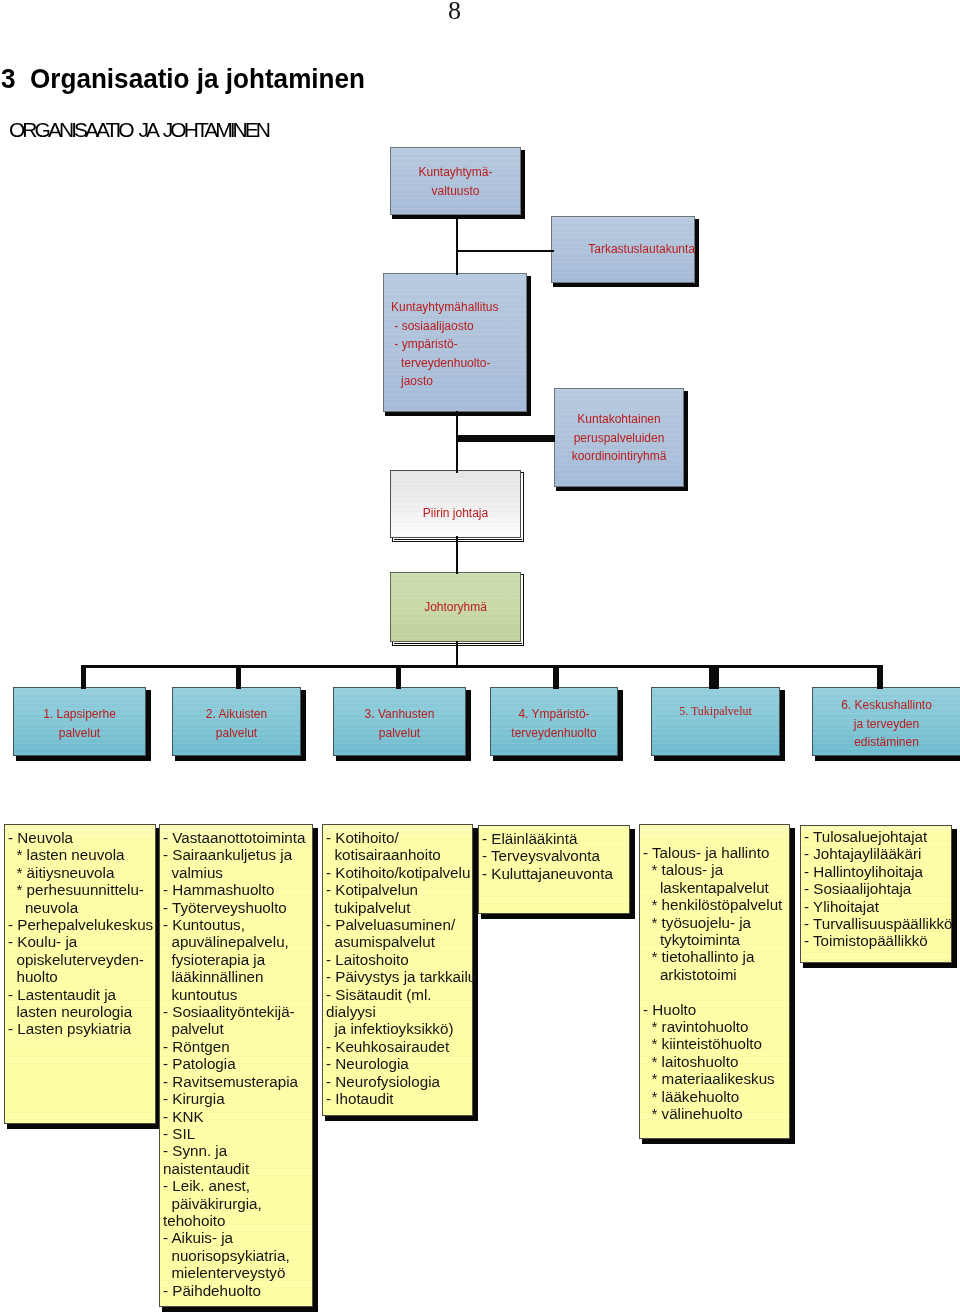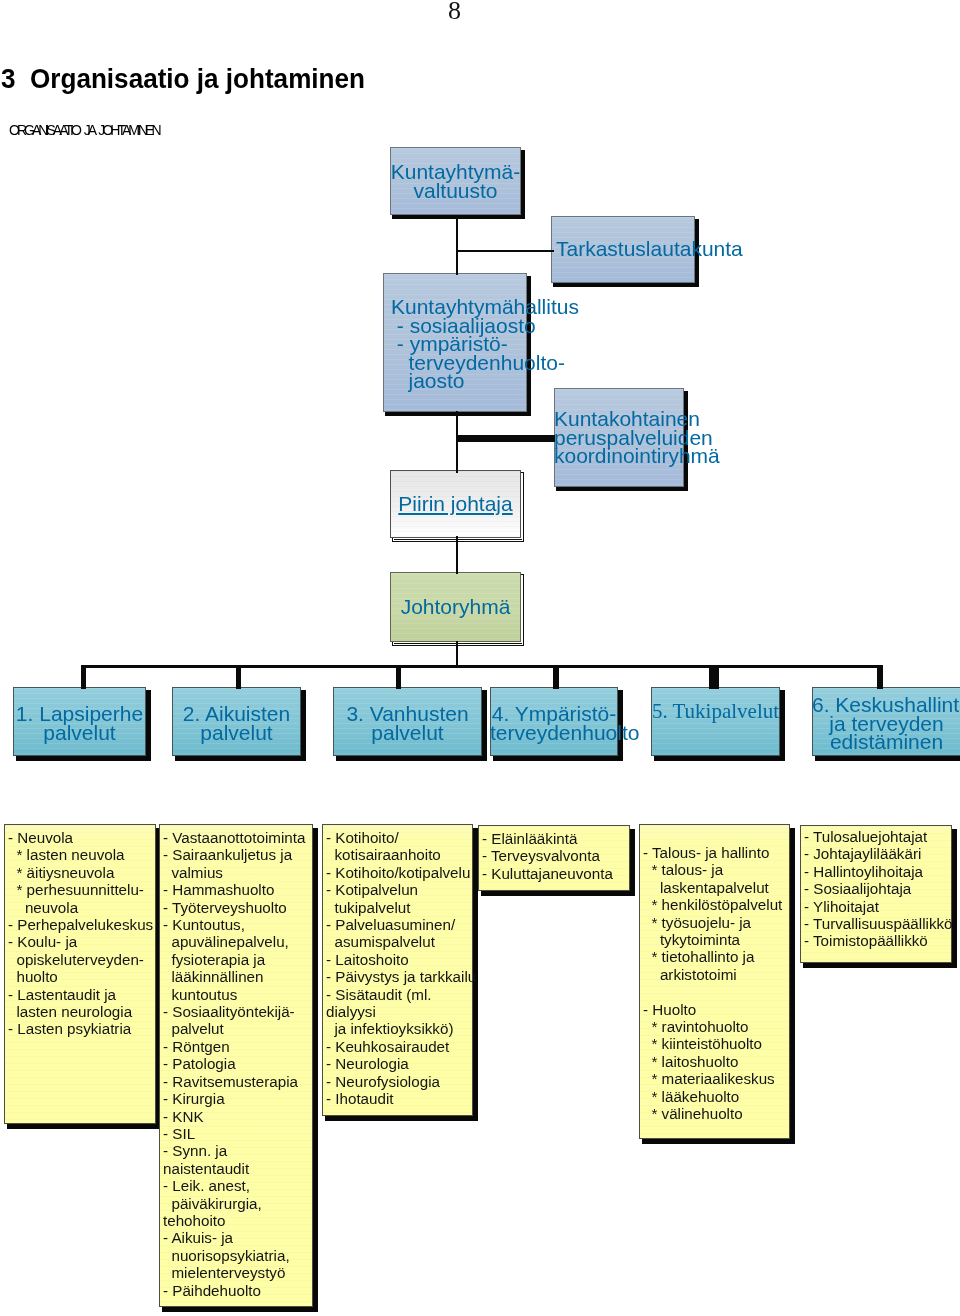--- a/index.html
+++ b/index.html
@@ -5,31 +5,31 @@
   html,body{margin:0;padding:0;background:#ffffff;}
   body{width:960px;height:1316px;position:relative;overflow:hidden;
        font-family:"Liberation Sans",sans-serif;color:#000;
        -webkit-font-smoothing:antialiased;}
   .page{position:absolute;left:0;top:0;width:960px;height:1316px;}
 
   #pageno{position:absolute;left:448px;top:-1px;font-family:"Liberation Serif",serif;
           font-size:26px;line-height:24px;color:#141414;}
   #heading{position:absolute;left:1px;top:63px;font-size:28px;font-weight:bold;
            line-height:32px;white-space:pre;transform:scaleX(0.932);transform-origin:left top;}
-  #subheading{position:absolute;left:9px;top:119px;font-size:14px;line-height:22px;
+  #subheading{position:absolute;left:9px;top:119px;font-size:21px;line-height:22px;
               letter-spacing:-2.97px;word-spacing:4px;white-space:pre;}
 
   
   .shape{position:absolute;box-sizing:border-box;}
   .shape::before{content:"";position:absolute;left:2px;top:3px;right:-4px;bottom:-4px;
                  background:#080808;z-index:0;}
   .shape>*{position:relative;z-index:2;}
   .shape .body{position:absolute;left:0;top:0;right:0;bottom:0;box-sizing:border-box;z-index:1;}
-  .shape .sh-txt{position:absolute;left:0;right:0;text-align:center;font-size:21px;
-                 line-height:18.6px;color:#0369a1;white-space:pre;}
+  .shape .sh-txt{position:absolute;left:0;right:0;text-align:center;font-size:12px;
+                 line-height:18.6px;color:#b91c1c;white-space:pre;}
   .blue .body{background:
       repeating-linear-gradient(180deg,rgba(255,255,255,.10) 0px,rgba(255,255,255,.10) 1px,rgba(0,0,0,0) 1px,rgba(0,0,0,0) 5px),
       linear-gradient(180deg,#b9cbe0 0%,#b4c7dd 10%,#aec2da 55%,#a4bad9 100%);
       border:1px solid #6e747c;}
   .teal .body{background:
       repeating-linear-gradient(180deg,rgba(255,255,255,.10) 0px,rgba(255,255,255,.10) 1px,rgba(0,0,0,0) 1px,rgba(0,0,0,0) 5px),
       linear-gradient(180deg,#96cfde 0%,#90ccdb 10%,#82c5d5 55%,#6cbacd 100%);
       border:1px solid #45555c;}
   .green .body{background:
       repeating-linear-gradient(180deg,rgba(255,255,255,.10) 0px,rgba(255,255,255,.10) 1px,rgba(0,0,0,0) 1px,rgba(0,0,0,0) 5px),
@@ -85,41 +85,41 @@
     <div class="sh-txt" style="top:25px;text-align:left;left:8px;">Kuntayhtymähallitus<br> - sosiaalijaosto<br> - ympäristö-<br>   terveydenhuolto-<br>   jaosto</div>
   </div>
 
   <div class="shape blue" style="left:554px;top:388px;width:130px;height:99px;">
     <div class="body"></div>
     <div class="sh-txt" style="top:22px;">Kuntakohtainen<br>peruspalveluiden<br>koordinointiryhmä</div>
   </div>
 
   <div class="shape grey" style="left:390px;top:470px;width:131px;height:68px;">
     <div class="body"></div>
-    <div class="sh-txt" style="top:25px;text-decoration:underline;">Piirin johtaja</div>
+    <div class="sh-txt" style="top:34px;">Piirin johtaja</div>
   </div>
 
   <div class="shape green" style="left:390px;top:572px;width:131px;height:70px;">
     <div class="body"></div>
     <div class="sh-txt" style="top:26px;">Johtoryhmä</div>
   </div>
 
   <div id="units">
       <div class="line" style="left: 81px; top: 665px; width: 5px; height: 24px;"></div>
       <div class="shape teal" style="left: 13px; top: 687px; width: 133px; height: 69px;">
         <div class="body"></div>
         <div class="sh-txt" style="top: 18px;">1. Lapsiperhe<br>palvelut</div>
       </div>
       <div class="line" style="left: 236px; top: 665px; width: 5px; height: 24px;"></div>
       <div class="shape teal" style="left: 172px; top: 687px; width: 129px; height: 69px;">
         <div class="body"></div>
         <div class="sh-txt" style="top: 18px;">2. Aikuisten<br>palvelut</div>
       </div>
       <div class="line" style="left: 396px; top: 665px; width: 5px; height: 24px;"></div>
-      <div class="shape teal" style="left: 333px; top: 687px; width: 149px; height: 69px;">
+      <div class="shape teal" style="left: 333px; top: 687px; width: 133px; height: 69px;">
         <div class="body"></div>
         <div class="sh-txt" style="top: 18px;">3. Vanhusten<br>palvelut</div>
       </div>
       <div class="line" style="left: 553px; top: 665px; width: 6px; height: 24px;"></div>
       <div class="shape teal" style="left: 490px; top: 687px; width: 128px; height: 69px;">
         <div class="body"></div>
         <div class="sh-txt" style="top: 18px;">4. Ympäristö-<br>terveydenhuolto</div>
       </div>
       <div class="line" style="left: 709px; top: 665px; width: 10px; height: 24px;"></div>
       <div class="shape teal" style="left: 651px; top: 687px; width: 129px; height: 69px; font-family: Liberation Serif, serif;">
@@ -138,21 +138,21 @@
         <div class="ylist" style="top: 5px;">- Neuvola<br>  * lasten neuvola<br>  * äitiysneuvola<br>  * perhesuunnittelu-<br>    neuvola<br>- Perhepalvelukeskus<br>- Koulu- ja<br>  opiskeluterveyden-<br>  huolto<br>- Lastentaudit ja<br>  lasten neurologia<br>- Lasten psykiatria</div>
       </div>
       <div class="shape yellow" style="left: 159px; top: 824px; width: 154px; height: 483px;">
         <div class="body"></div>
         <div class="ylist" style="top: 5px;">- Vastaanottotoiminta<br>- Sairaankuljetus ja<br>  valmius<br>- Hammashuolto<br>- Työterveyshuolto<br>- Kuntoutus,<br>  apuvälinepalvelu,<br>  fysioterapia ja<br>  lääkinnällinen<br>  kuntoutus<br>- Sosiaalityöntekijä-<br>  palvelut<br>- Röntgen<br>- Patologia<br>- Ravitsemusterapia<br>- Kirurgia<br>- KNK<br>- SIL<br>- Synn. ja<br>naistentaudit<br>- Leik. anest,<br>  päiväkirurgia,<br>tehohoito<br>- Aikuis- ja<br>  nuorisopsykiatria,<br>  mielenterveystyö<br>- Päihdehuolto</div>
       </div>
       <div class="shape yellow" style="left: 322px; top: 824px; width: 151px; height: 292px;">
         <div class="body"></div>
         <div class="ylist" style="top: 5px;">- Kotihoito/<br>  kotisairaanhoito<br>- Kotihoito/kotipalvelu<br>- Kotipalvelun<br>  tukipalvelut<br>- Palveluasuminen/<br>  asumispalvelut<br>- Laitoshoito<br>- Päivystys ja tarkkailu<br>- Sisätaudit (ml.<br>dialyysi<br>  ja infektioyksikkö)<br>- Keuhkosairaudet<br>- Neurologia<br>- Neurofysiologia<br>- Ihotaudit</div>
       </div>
-      <div class="shape yellow" style="left: 478px; top: 825px; width: 152px; height: 66px;">
+      <div class="shape yellow" style="left: 478px; top: 825px; width: 152px; height: 89px;">
         <div class="body"></div>
         <div class="ylist" style="top: 5px;">- Eläinlääkintä<br>- Terveysvalvonta<br>- Kuluttajaneuvonta</div>
       </div>
       <div class="shape yellow" style="left: 639px; top: 824px; width: 151px; height: 315px;">
         <div class="body"></div>
         <div class="ylist" style="top: 20px;">- Talous- ja hallinto<br>  * talous- ja<br>    laskentapalvelut<br>  * henkilöstöpalvelut<br>  * työsuojelu- ja<br>    tykytoiminta<br>  * tietohallinto ja<br>    arkistotoimi<br><br>- Huolto<br>  * ravintohuolto<br>  * kiinteistöhuolto<br>  * laitoshuolto<br>  * materiaalikeskus<br>  * lääkehuolto<br>  * välinehuolto</div>
       </div>
       <div class="shape yellow" style="left: 800px; top: 825px; width: 152px; height: 138px;">
         <div class="body"></div>
         <div class="ylist" style="top: 3px;">- Tulosaluejohtajat<br>- Johtajaylilääkäri<br>- Hallintoylihoitaja<br>- Sosiaalijohtaja<br>- Ylihoitajat<br>- Turvallisuuspäällikkö<br>- Toimistopäällikkö</div>

